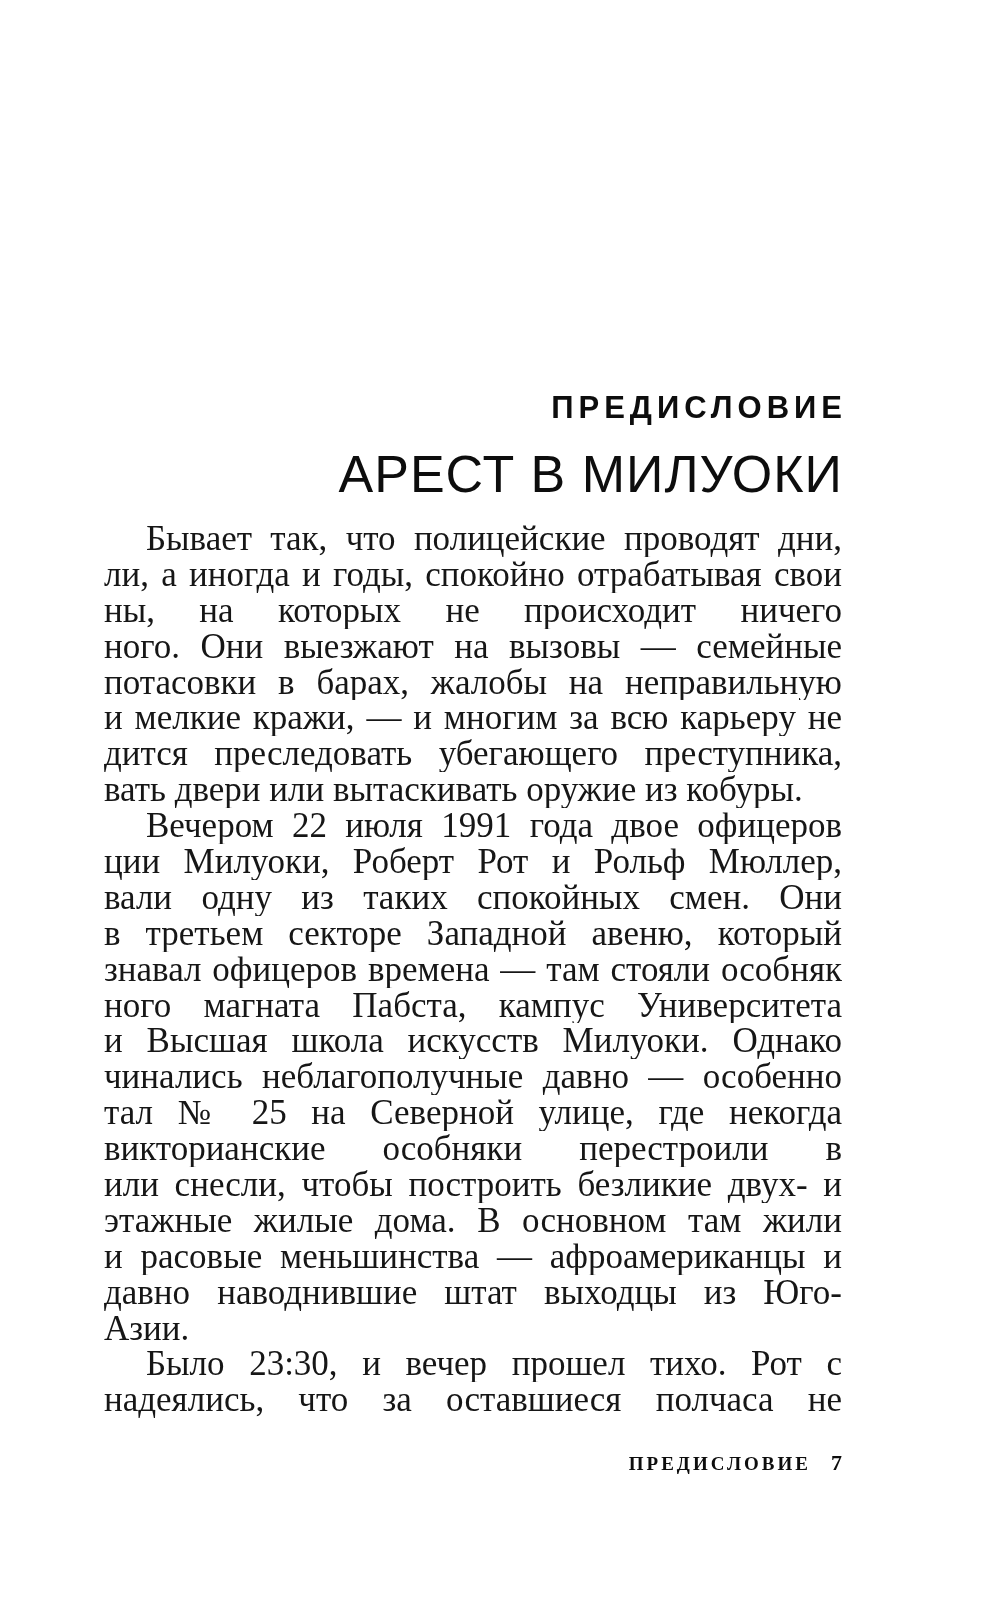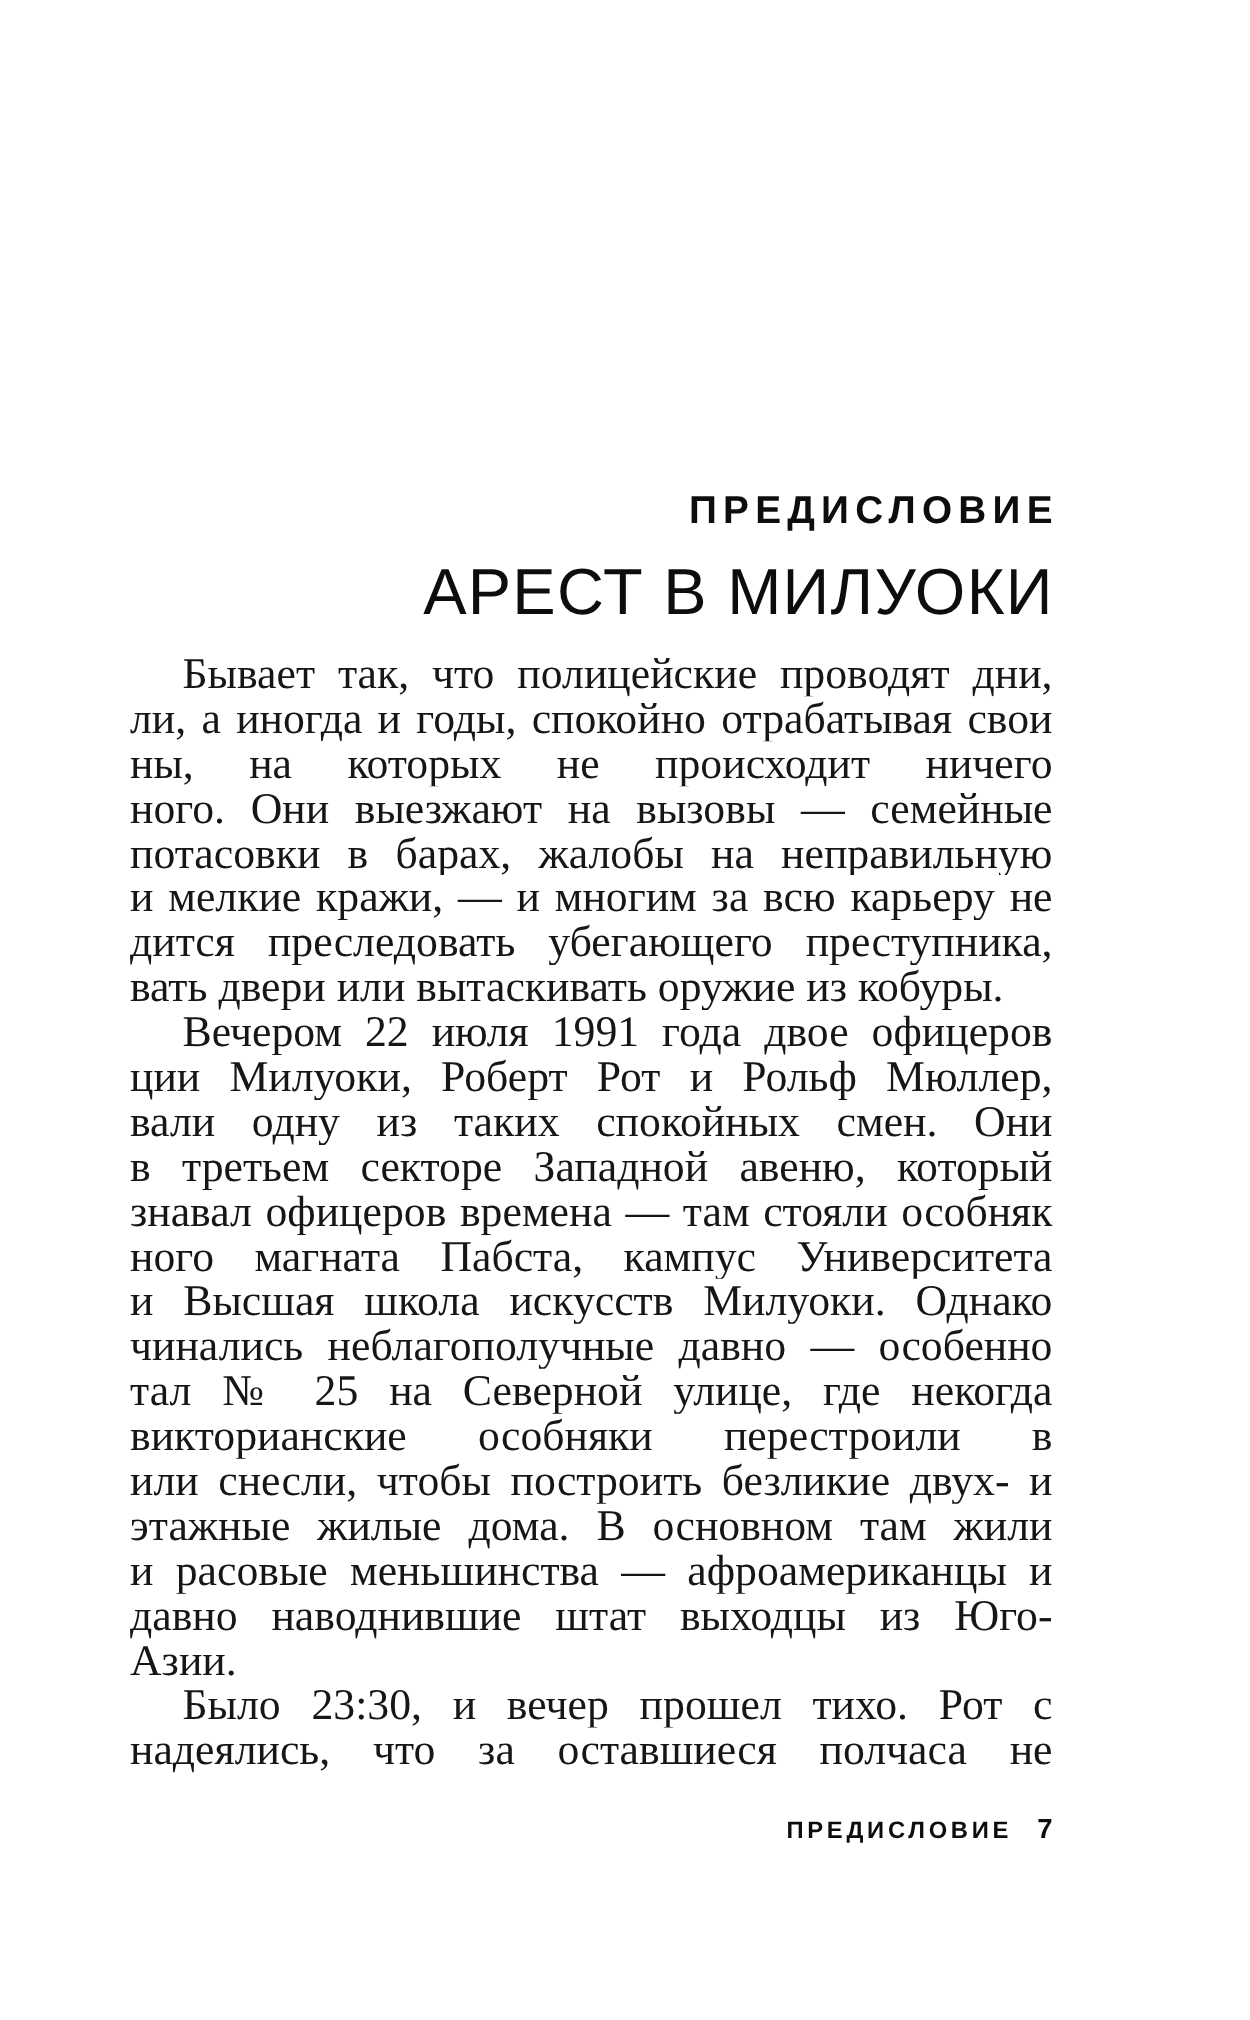--- a/index.html
+++ b/index.html
@@ -71,21 +71,21 @@
     text-align-last: left;
   }
 
   
   .pagefooter {
     position: absolute;
     top: 1451px;
     left: 104px;
     width: 738px;
     text-align: right;
-    font-family: Liberation Sans, sans-serif;
+    font-family: Liberation Serif, serif;
     line-height: 24px;
     color: #0d0d0d;
     white-space: nowrap;
   }
   .running-head {
     font-size: 19px;
     font-weight: 600;
     letter-spacing: 3px;
   }
   .page-number {

